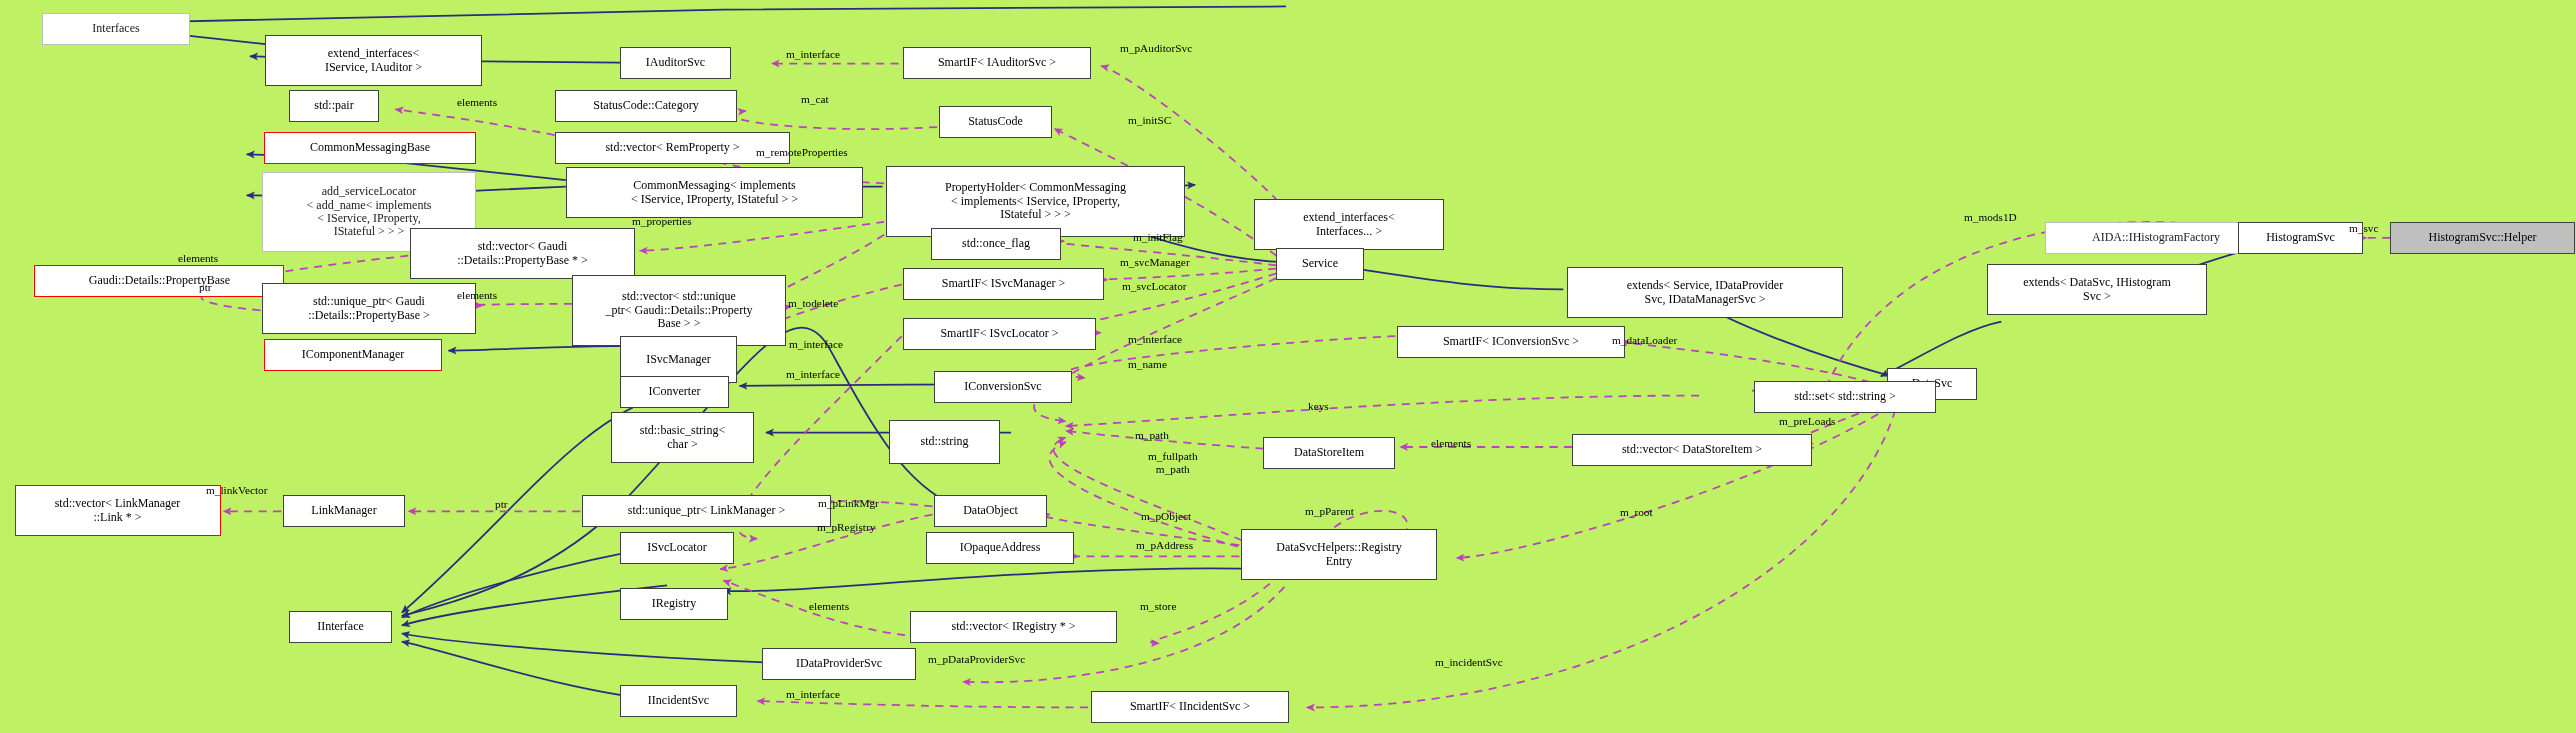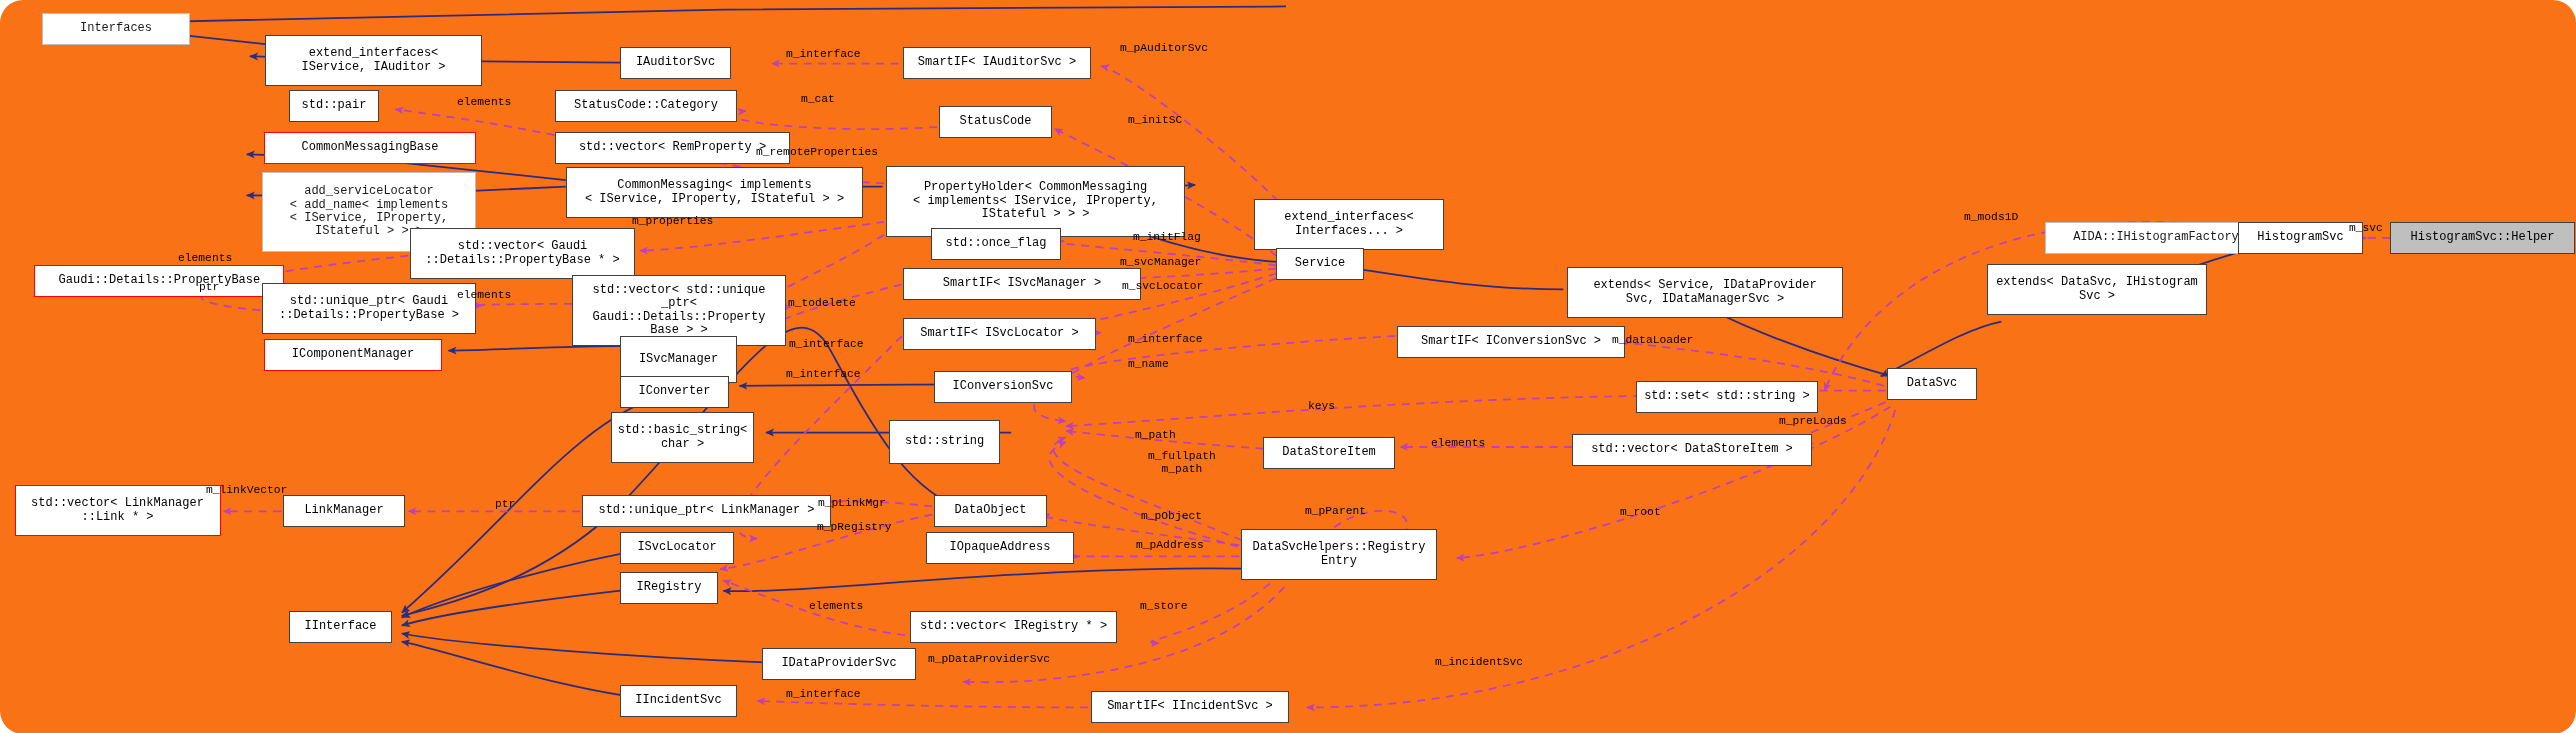--- a/index.html
+++ b/index.html
@@ -1,22 +1,21 @@
 <!DOCTYPE html>
 <html style="font-size:13px"><head>
 <meta charset="utf-8">
 <style>
   html,body{margin:0;padding:0;background:#ffffff;}
   #canvas{
     position:relative;
     width:2576px;height:734px;
-    background:#f97316;
-    font-family:Liberation Mono, monospace;
+    background:#bef264;
+    font-family:Liberation Serif, serif;
     overflow:hidden;
-    border-radius:23px;
   }
   #edges{position:absolute;left:0;top:0;width:2576px;height:734px;pointer-events:none;}
   .node{
     position:absolute;
     box-sizing:border-box;
     border:0.8px solid #404040;
     background:#ffffff;
     color:#000000;
     font-size:12px;
     line-height:1.12;
@@ -230,44 +229,44 @@
       <div class="node" style="left: 1276px; top: 248px; width: 88px; height: 32px;">Service</div>
       <div class="node" style="left: 1567px; top: 267px; width: 276px; height: 51px;">extends&lt; Service, IDataProvider
 Svc, IDataManagerSvc &gt;</div>
       <div class="node" style="left: 1987px; top: 264px; width: 220px; height: 51px;">extends&lt; DataSvc, IHistogram
 Svc &gt;</div>
       <div class="node" style="left: 262px; top: 283px; width: 214px; height: 51px;">std::unique_ptr&lt; Gaudi
 ::Details::PropertyBase &gt;</div>
       <div class="node" style="left: 572px; top: 275px; width: 214px; height: 71px;">std::vector&lt; std::unique
 _ptr&lt; Gaudi::Details::Property
 Base &gt; &gt;</div>
-      <div class="node" style="left: 903px; top: 268px; width: 238px; height: 32px;">SmartIF&lt; ISvcManager &gt;</div>
+      <div class="node" style="left: 903px; top: 268px; width: 201px; height: 32px;">SmartIF&lt; ISvcManager &gt;</div>
       <div class="node red" style="left: 264px; top: 339px; width: 178px; height: 32px;">IComponentManager</div>
       <div class="node" style="left: 620px; top: 336px; width: 117px; height: 47px;">ISvcManager</div>
       <div class="node" style="left: 903px; top: 318px; width: 193px; height: 32px;">SmartIF&lt; ISvcLocator &gt;</div>
       <div class="node" style="left: 1397px; top: 326px; width: 228px; height: 32px;">SmartIF&lt; IConversionSvc &gt;</div>
       <div class="node" style="left: 1887px; top: 368px; width: 90px; height: 32px;">DataSvc</div>
       <div class="node" style="left: 620px; top: 376px; width: 109px; height: 32px;">IConverter</div>
       <div class="node" style="left: 934px; top: 371px; width: 138px; height: 32px;">IConversionSvc</div>
-      <div class="node" style="left: 1636px; top: 381px; width: 182px; height: 32px;">std::set&lt; std::string &gt;</div>
+      <div class="node" style="left: 1754px; top: 381px; width: 182px; height: 32px;">std::set&lt; std::string &gt;</div>
       <div class="node" style="left: 611px; top: 412px; width: 143px; height: 51px;">std::basic_string&lt;
 char &gt;</div>
       <div class="node" style="left: 889px; top: 420px; width: 111px; height: 44px;">std::string</div>
       <div class="node" style="left: 1263px; top: 437px; width: 132px; height: 32px;">DataStoreItem</div>
       <div class="node" style="left: 1572px; top: 434px; width: 240px; height: 32px;">std::vector&lt; DataStoreItem &gt;</div>
       <div class="node red" style="left: 14.5px; top: 485px; width: 206px; height: 51px;">std::vector&lt; LinkManager
 ::Link * &gt;</div>
       <div class="node" style="left: 283px; top: 495px; width: 122px; height: 32px;">LinkManager</div>
       <div class="node" style="left: 582px; top: 495px; width: 249px; height: 32px;">std::unique_ptr&lt; LinkManager &gt;</div>
       <div class="node" style="left: 934px; top: 495px; width: 113px; height: 32px;">DataObject</div>
       <div class="node" style="left: 620px; top: 532px; width: 114px; height: 32px;">ISvcLocator</div>
       <div class="node" style="left: 926px; top: 532px; width: 148px; height: 32px;">IOpaqueAddress</div>
       <div class="node" style="left: 1241px; top: 529px; width: 196px; height: 51px;">DataSvcHelpers::Registry
 Entry</div>
-      <div class="node" style="left: 620px; top: 572px; width: 98px; height: 32px;">IRegistry</div>
+      <div class="node" style="left: 620px; top: 588px; width: 108px; height: 32px;">IRegistry</div>
       <div class="node" style="left: 289px; top: 611px; width: 103px; height: 32px;">IInterface</div>
       <div class="node" style="left: 910px; top: 611px; width: 207px; height: 32px;">std::vector&lt; IRegistry * &gt;</div>
       <div class="node" style="left: 762px; top: 648px; width: 154px; height: 32px;">IDataProviderSvc</div>
       <div class="node" style="left: 620px; top: 685px; width: 117px; height: 32px;">IIncidentSvc</div>
       <div class="node" style="left: 1091px; top: 691px; width: 198px; height: 32px;">SmartIF&lt; IIncidentSvc &gt;</div>
     </div>
   <div id="labels-layer">
       <div class="elabel" style="left: 1120px; top: 42px;">m_pAuditorSvc</div>
       <div class="elabel" style="left: 786px; top: 48px;">m_interface</div>
       <div class="elabel" style="left: 457px; top: 96px;">elements</div>

